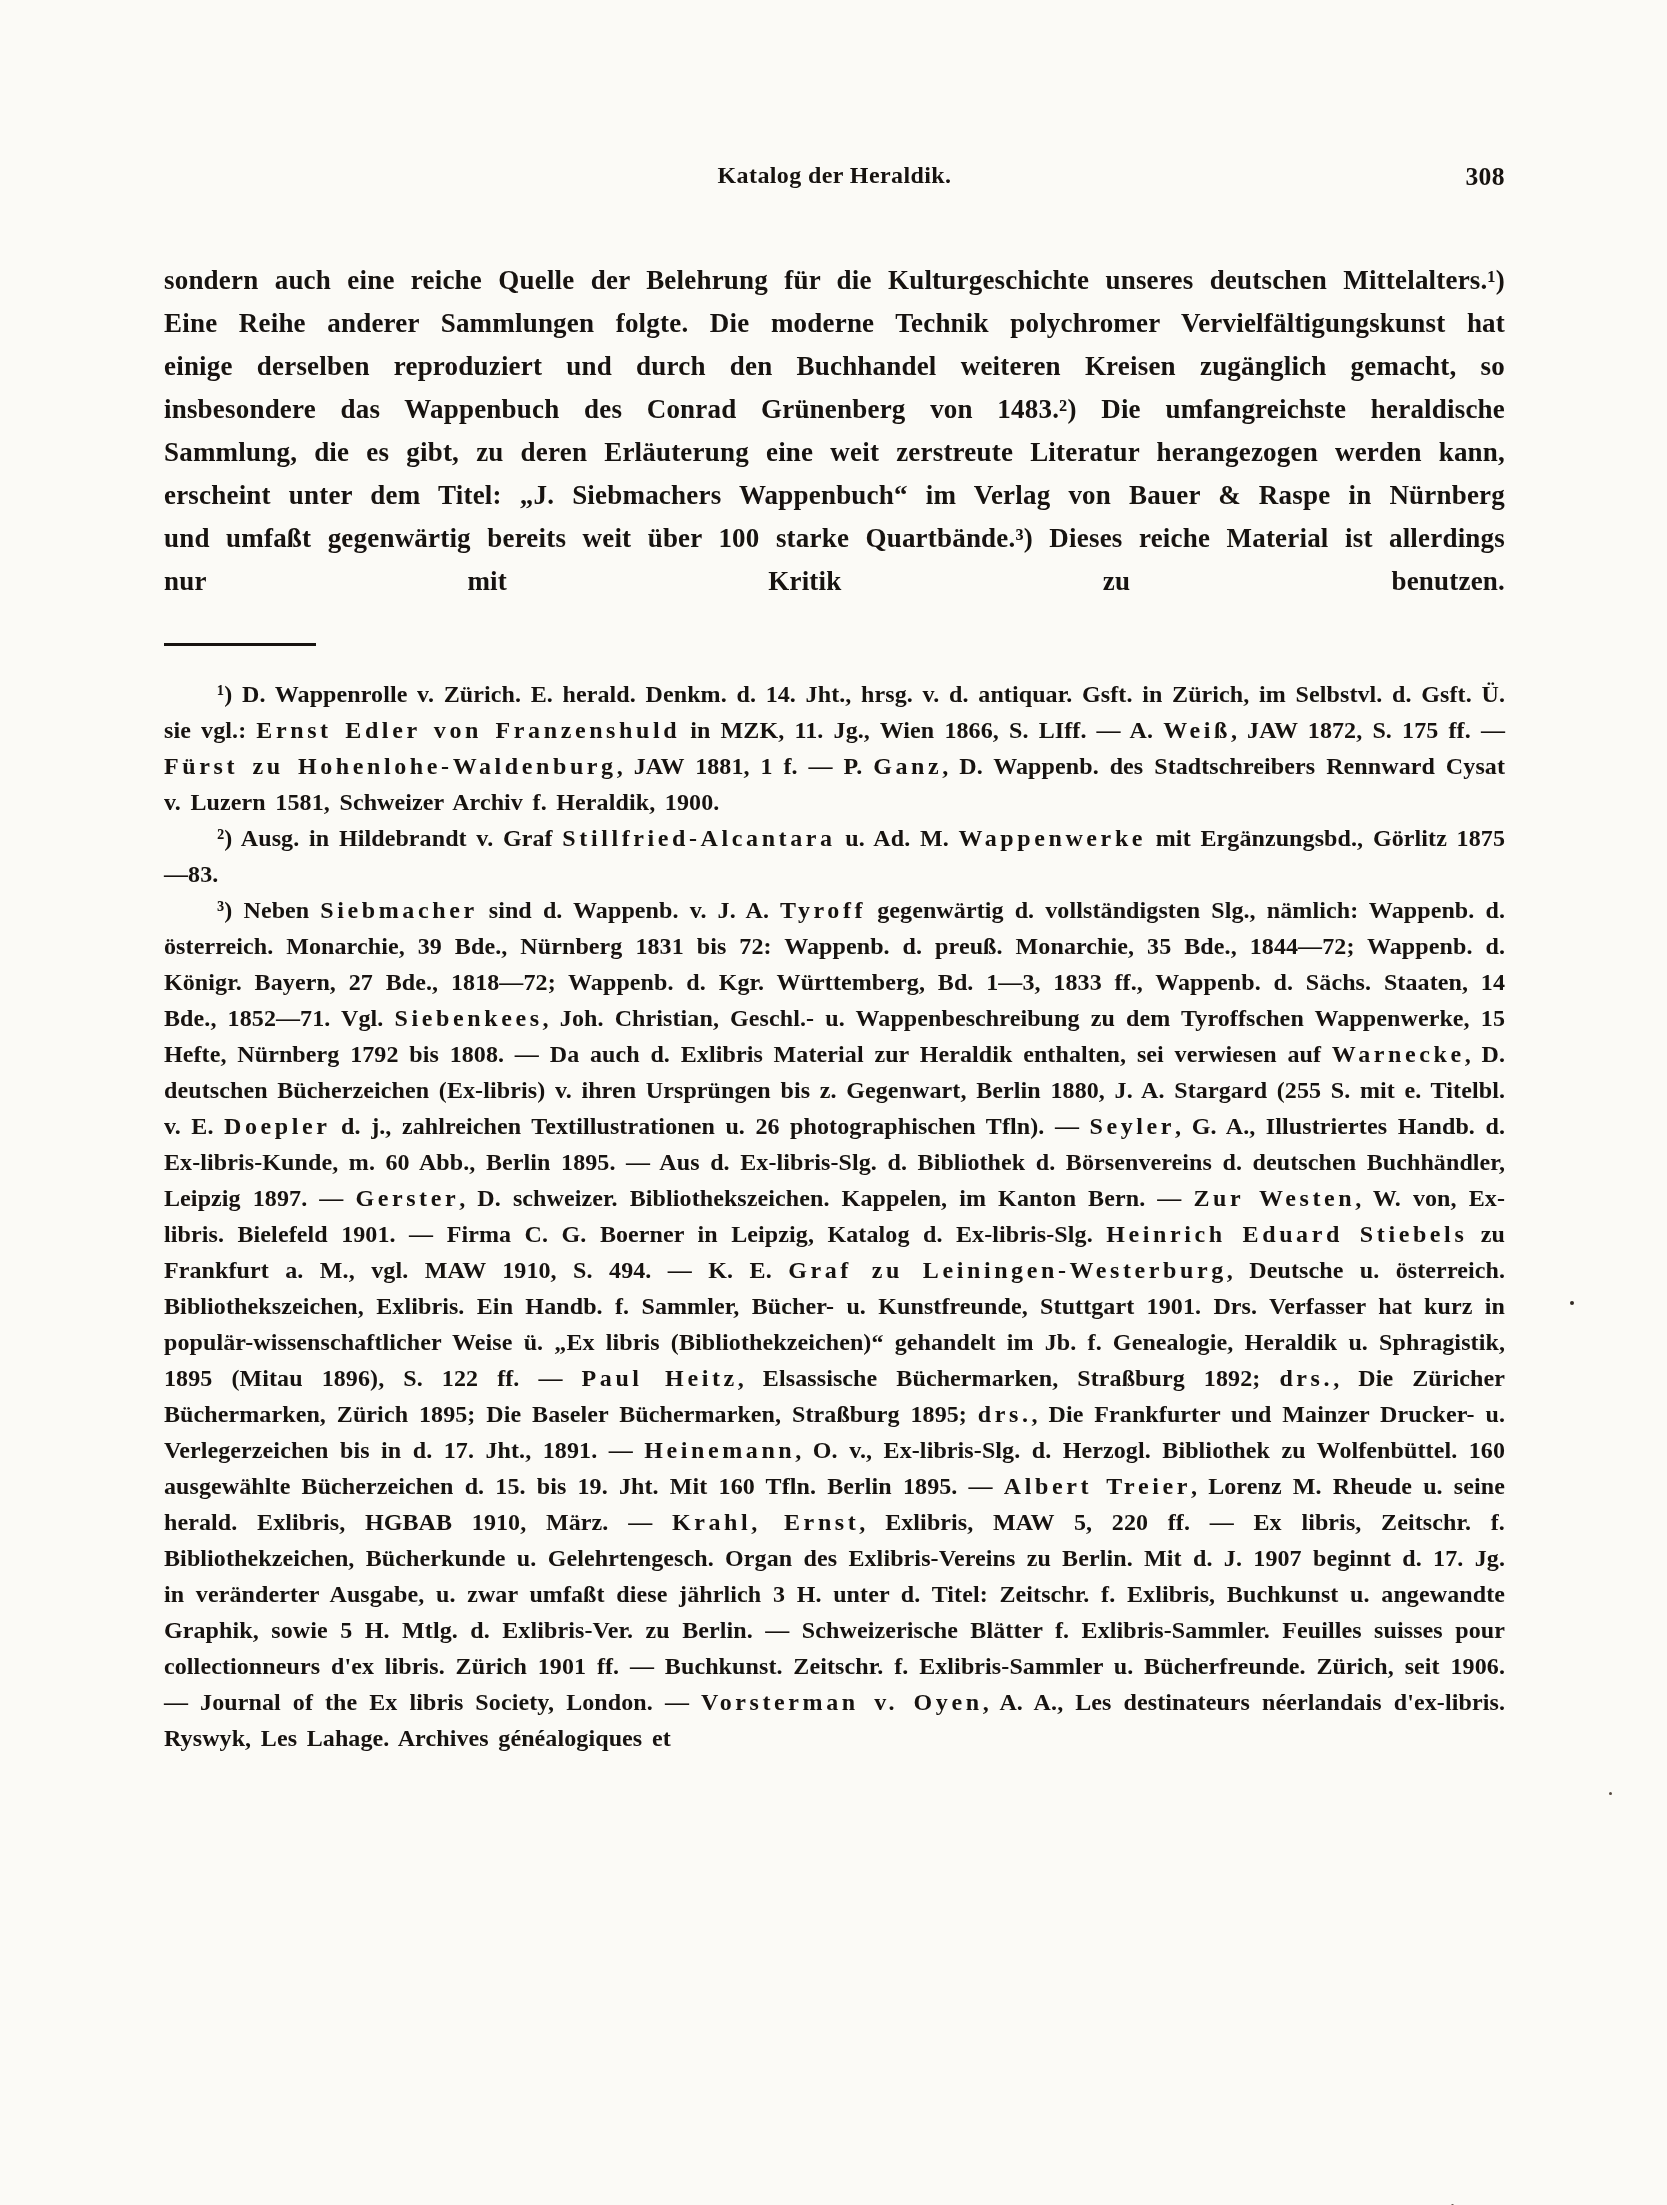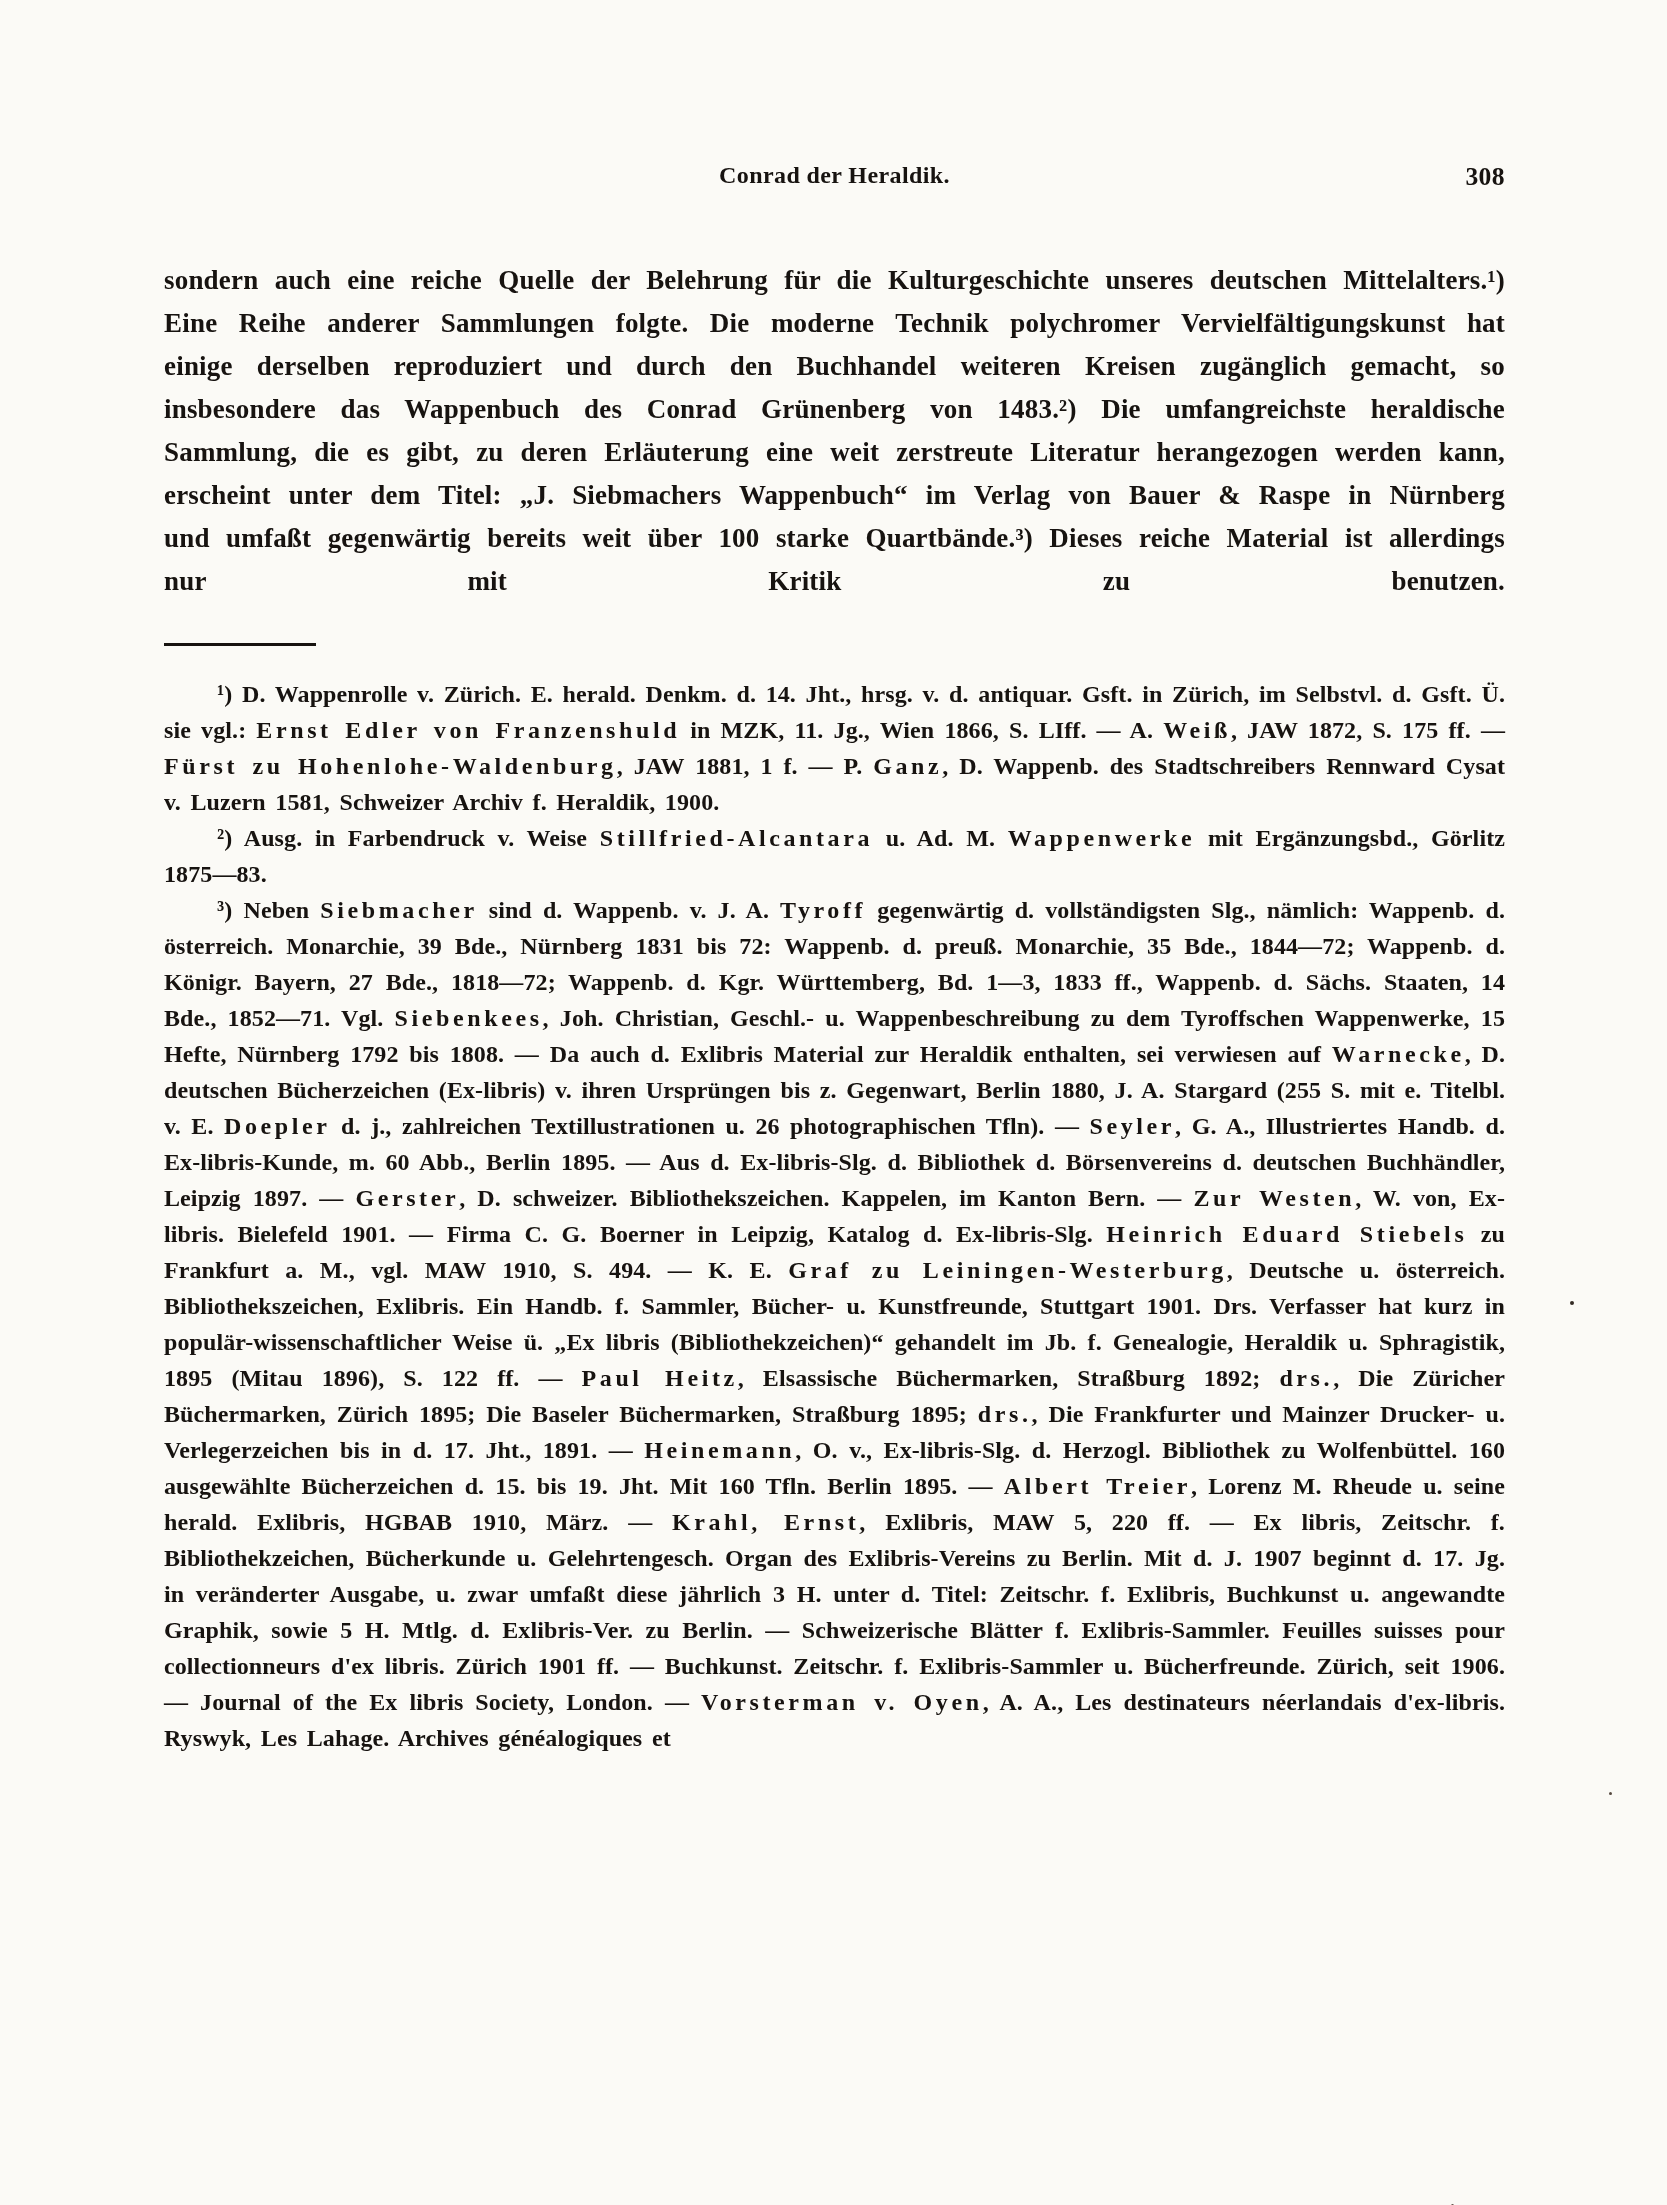--- a/index.html
+++ b/index.html
@@ -69,31 +69,31 @@
     background: #332b24;
   }
   .speck.small { width: 3.1px; height: 3.1px; background: #55493f; }
 </style>
 </head>
 <body style="background: rgb(251, 250, 246); color: rgb(23, 19, 16);">
 
 <div class="scan-page">
 
   <header class="page-header">
-    <span class="running-title">Conrad der Heraldik.</span>
+    <span class="running-title">Katalog der Heraldik.</span>
     <span class="page-number">308</span>
   </header>
 
   <p class="main-text" lang="de">sondern auch eine reiche Quelle der Belehrung für die Kulturgeschichte unseres deutschen Mittelalters.¹) Eine Reihe anderer Sammlungen folgte. Die moderne Technik polychromer Vervielfältigungskunst hat einige derselben reproduziert und durch den Buchhandel weiteren Kreisen zugänglich gemacht, so insbesondere das Wappenbuch des Conrad Grünenberg von 1483.²) Die umfangreichste heraldische Sammlung, die es gibt, zu deren Erläuterung eine weit zerstreute Literatur herangezogen werden kann, erscheint unter dem Titel: „J. Siebmachers Wappenbuch“ im Verlag von Bauer &amp; Raspe in Nürnberg und umfaßt gegenwärtig bereits weit über 100 starke Quartbände.³) Dieses reiche Material ist allerdings nur mit Kritik zu benutzen.</p>
 
   <div class="footnote-rule"></div>
 
   <section class="footnotes">
       <p class="footnote" lang="de"><span>¹) D. Wappenrolle v. Zürich. E. herald. Denkm. d. 14. Jht., hrsg. v. d. antiquar. Gsft. in Zürich, im Selbstvl. d. Gsft. Ü. sie vgl.: </span><span class="spaced">Ernst Edler von Franzenshuld</span><span> in MZK, 11. Jg., Wien 1866, S. LIff. — A. </span><span class="spaced">Weiß</span><span>, JAW 1872, S. 175 ff. — </span><span class="spaced">Fürst zu Hohenlohe-Waldenburg</span><span>, JAW 1881, 1 f. — P. </span><span class="spaced">Ganz</span><span>, D. Wappenb. des Stadtschreibers Rennward Cysat v. Luzern 1581, Schweizer Archiv f. Heraldik, 1900.</span></p>
-      <p class="footnote" lang="de"><span>²) Ausg. in Farbendruck v. Weise </span><span class="spaced">Stillfried-Alcantara</span><span> u. Ad. M. </span><span class="spaced">Wappenwerke</span><span> mit Ergänzungsbd., Görlitz 1875—83.</span></p>
+      <p class="footnote" lang="de"><span>²) Ausg. in Hildebrandt v. Graf </span><span class="spaced">Stillfried-Alcantara</span><span> u. Ad. M. </span><span class="spaced">Wappenwerke</span><span> mit Ergänzungsbd., Görlitz 1875—83.</span></p>
       <p class="footnote" lang="de"><span>³) Neben </span><span class="spaced">Siebmacher</span><span> sind d. Wappenb. v. J. A. </span><span class="spaced">Tyroff</span><span> gegenwärtig d. vollständigsten Slg., nämlich: Wappenb. d. österreich. Monarchie, 39 Bde., Nürnberg 1831 bis 72: Wappenb. d. preuß. Monarchie, 35 Bde., 1844—72; Wappenb. d. Königr. Bayern, 27 Bde., 1818—72; Wappenb. d. Kgr. Württemberg, Bd. 1—3, 1833 ff., Wappenb. d. Sächs. Staaten, 14 Bde., 1852—71. Vgl. </span><span class="spaced">Siebenkees</span><span>, Joh. Christian, Geschl.- u. Wappenbeschreibung zu dem Tyroffschen Wappenwerke, 15 Hefte, Nürnberg 1792 bis 1808. — Da auch d. Exlibris Material zur Heraldik enthalten, sei verwiesen auf </span><span class="spaced">Warnecke</span><span>, D. deutschen Bücherzeichen (Ex-libris) v. ihren Ursprüngen bis z. Gegenwart, Berlin 1880, J. A. Stargard (255 S. mit e. Titelbl. v. E. </span><span class="spaced">Doepler</span><span> d. j., zahlreichen Textillustrationen u. 26 photographischen Tfln). — </span><span class="spaced">Seyler</span><span>, G. A., Illustriertes Handb. d. Ex-libris-Kunde, m. 60 Abb., Berlin 1895. — Aus d. Ex-libris-Slg. d. Bibliothek d. Börsenvereins d. deutschen Buchhändler, Leipzig 1897. — </span><span class="spaced">Gerster</span><span>, D. schweizer. Bibliothekszeichen. Kappelen, im Kanton Bern. — </span><span class="spaced">Zur Westen</span><span>, W. von, Ex-libris. Bielefeld 1901. — Firma C. G. Boerner in Leipzig, Katalog d. Ex-libris-Slg. </span><span class="spaced">Heinrich Eduard Stiebels</span><span> zu Frankfurt a. M., vgl. MAW 1910, S. 494. — K. E. </span><span class="spaced">Graf zu Leiningen-Westerburg</span><span>, Deutsche u. österreich. Bibliothekszeichen, Exlibris. Ein Handb. f. Sammler, Bücher- u. Kunstfreunde, Stuttgart 1901. Drs. Verfasser hat kurz in populär-wissenschaftlicher Weise ü. „Ex libris (Bibliothekzeichen)“ gehandelt im Jb. f. Genealogie, Heraldik u. Sphragistik, 1895 (Mitau 1896), S. 122 ff. — </span><span class="spaced">Paul Heitz</span><span>, Elsassische Büchermarken, Straßburg 1892; </span><span class="spaced">drs.</span><span>, Die Züricher Büchermarken, Zürich 1895; Die Baseler Büchermarken, Straßburg 1895; </span><span class="spaced">drs.</span><span>, Die Frankfurter und Mainzer Drucker- u. Verlegerzeichen bis in d. 17. Jht., 1891. — </span><span class="spaced">Heinemann</span><span>, O. v., Ex-libris-Slg. d. Herzogl. Bibliothek zu Wolfenbüttel. 160 ausgewählte Bücherzeichen d. 15. bis 19. Jht. Mit 160 Tfln. Berlin 1895. — </span><span class="spaced">Albert Treier</span><span>, Lorenz M. Rheude u. seine herald. Exlibris, HGBAB 1910, März. — </span><span class="spaced">Krahl, Ernst</span><span>, Exlibris, MAW 5, 220 ff. — Ex libris, Zeitschr. f. Bibliothekzeichen, Bücherkunde u. Gelehrtengesch. Organ des Exlibris-Vereins zu Berlin. Mit d. J. 1907 beginnt d. 17. Jg. in veränderter Ausgabe, u. zwar umfaßt diese jährlich 3 H. unter d. Titel: Zeitschr. f. Exlibris, Buchkunst u. angewandte Graphik, sowie 5 H. Mtlg. d. Exlibris-Ver. zu Berlin. — Schweizerische Blätter f. Exlibris-Sammler. Feuilles suisses pour collectionneurs d'ex libris. Zürich 1901 ff. — Buchkunst. Zeitschr. f. Exlibris-Sammler u. Bücherfreunde. Zürich, seit 1906. — Journal of the Ex libris Society, London. — </span><span class="spaced">Vorsterman v. Oyen</span><span>, A. A., Les destinateurs néerlandais d'ex-libris. Ryswyk, Les Lahage. Archives généalogiques et</span></p>
     </section>
 
 </div>
 
 <div class="speck" style="left:1570px; top:1301px;"></div>
 <div class="speck small" style="left:1609px; top:1792px;"></div>
 <div class="speck small" style="left:1451px; top:2204px;"></div>
 
 

